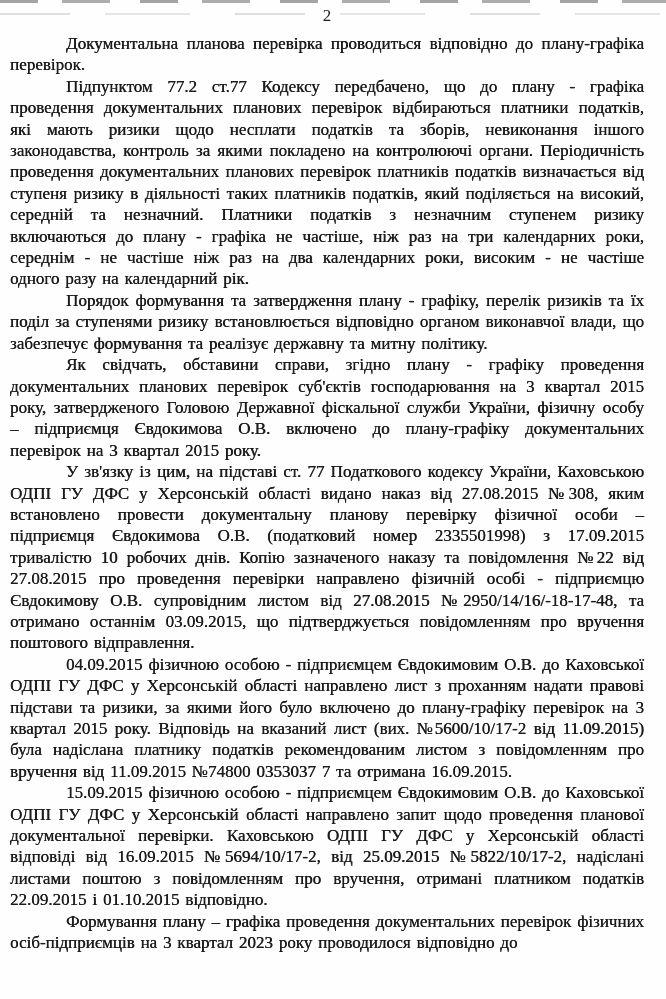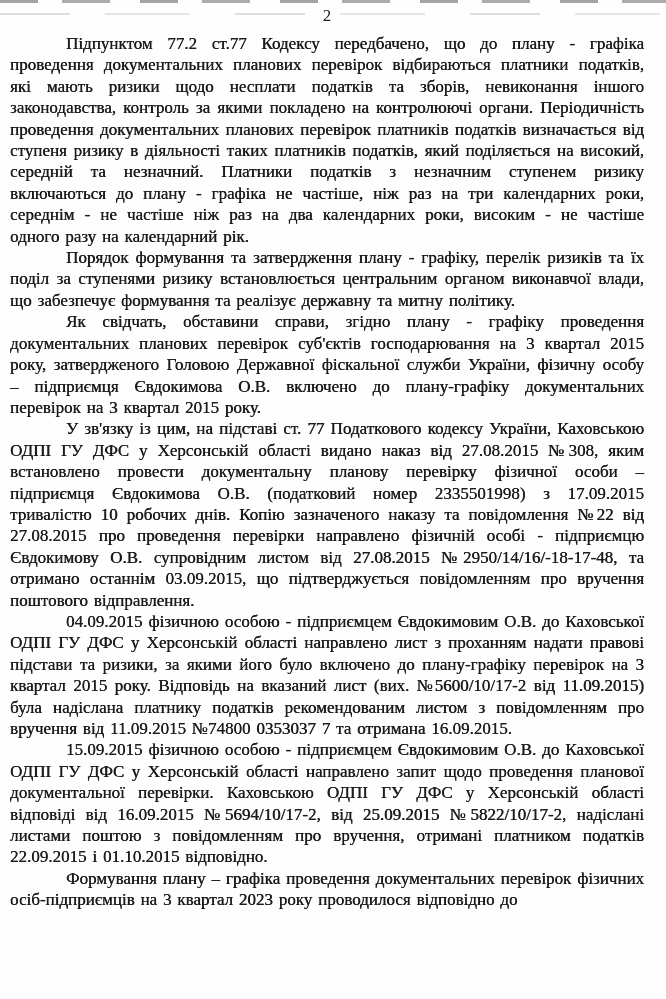--- a/index.html
+++ b/index.html
@@ -64,21 +64,22 @@
 </head>
 <body>
 
 <div class="page">
   <div class="scan-row-1"></div>
   <div class="scan-row-2"></div>
 
   <div class="page-number">2</div>
 
   <div class="content">
+    <p>Документальна планова перевірка проводиться відповідно до плану-графіка перевірок.</p>
     <p>Підпунктом 77.2 ст.77 Кодексу передбачено, що до плану - графіка проведення документальних планових перевірок відбираються платники податків, які мають ризики щодо несплати податків та зборів, невиконання іншого законодавства, контроль за якими покладено на контролюючі органи. Періодичність проведення документальних планових перевірок платників податків визначається від ступеня ризику в діяльності таких платників податків, який поділяється на високий, середній та незначний. Платники податків з незначним ступенем ризику включаються до плану - графіка не частіше, ніж раз на три календарних роки, середнім - не частіше ніж раз на два календарних роки, високим - не частіше одного разу на календарний рік.</p>
-    <p>Порядок формування та затвердження плану - графіку, перелік ризиків та їх поділ за ступенями ризику встановлюється центральним органом виконавчої влади, що забезпечує формування та реалізує державну та митну політику.</p>
+    <p>Порядок формування та затвердження плану - графіку, перелік ризиків та їх поділ за ступенями ризику встановлюється відповідно органом виконавчої влади, що забезпечує формування та реалізує державну та митну політику.</p>
     <p>Як свідчать, обставини справи, згідно плану - графіку проведення документальних планових перевірок суб'єктів господарювання на 3 квартал 2015 року, затвердженого Головою Державної фіскальної служби України, фізичну особу – підприємця Євдокимова О.В. включено до плану-графіку документальних перевірок на 3 квартал 2015 року.</p>
     <p>У зв'язку із цим, на підставі ст. 77 Податкового кодексу України, Каховською ОДПІ ГУ ДФС у Херсонській області видано наказ від 27.08.2015 №308, яким встановлено провести документальну планову перевірку фізичної особи – підприємця Євдокимова О.В. (податковий номер 2335501998) з 17.09.2015 тривалістю 10 робочих днів. Копію зазначеного наказу та повідомлення №22 від 27.08.2015 про проведення перевірки направлено фізичній особі - підприємцю Євдокимову О.В. супровідним листом від 27.08.2015 №2950/14/16/-18-17-48, та отримано останнім 03.09.2015, що підтверджується повідомленням про вручення поштового відправлення.</p>
     <p>04.09.2015 фізичною особою - підприємцем Євдокимовим О.В. до Каховської ОДПІ ГУ ДФС у Херсонській області направлено лист з проханням надати правові підстави та ризики, за якими його було включено до плану-графіку перевірок на 3 квартал 2015 року. Відповідь на вказаний лист (вих. №5600/10/17-2 від 11.09.2015) була надіслана платнику податків рекомендованим листом з повідомленням про вручення від 11.09.2015 №74800 0353037 7 та отримана 16.09.2015.</p>
     <p>15.09.2015 фізичною особою - підприємцем Євдокимовим О.В. до Каховської ОДПІ ГУ ДФС у Херсонській області направлено запит щодо проведення планової документальної перевірки. Каховською ОДПІ ГУ ДФС у Херсонській області відповіді від 16.09.2015 №5694/10/17-2, від 25.09.2015 №5822/10/17-2, надіслані листами поштою з повідомленням про вручення, отримані платником податків 22.09.2015 і 01.10.2015 відповідно.</p>
     <p>Формування плану – графіка проведення документальних перевірок фізичних осіб-підприємців на 3 квартал 2023 року проводилося відповідно до</p>
   </div>
 </div>
 
 </body></html>

